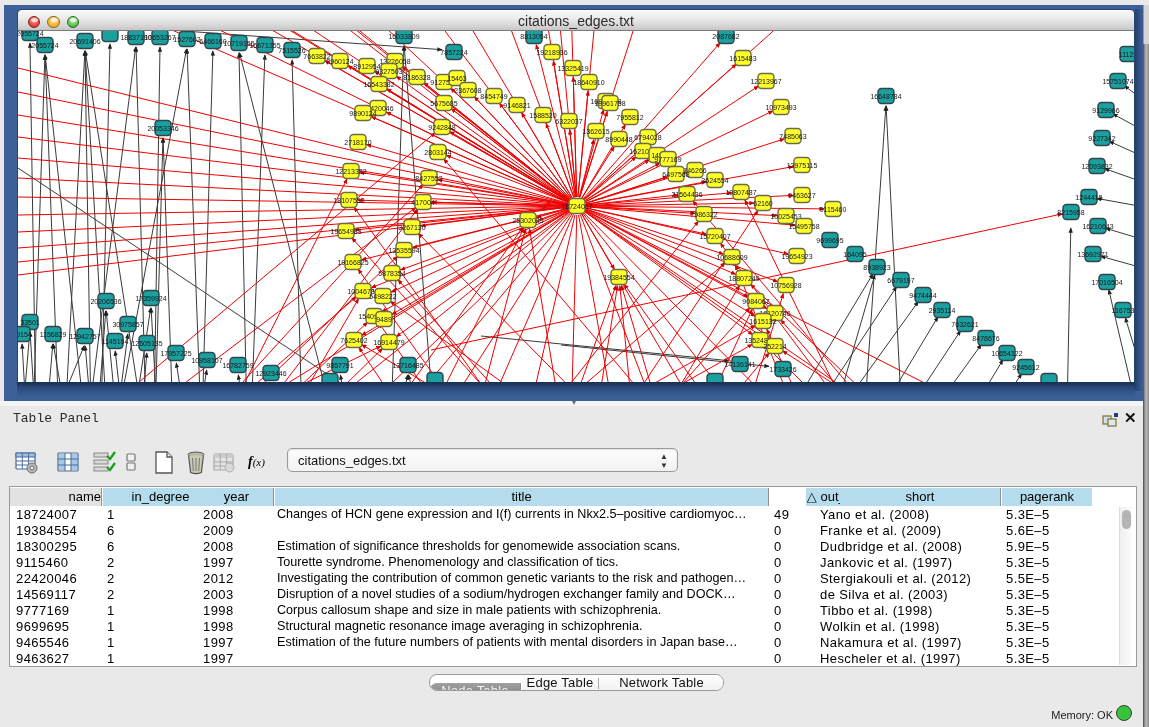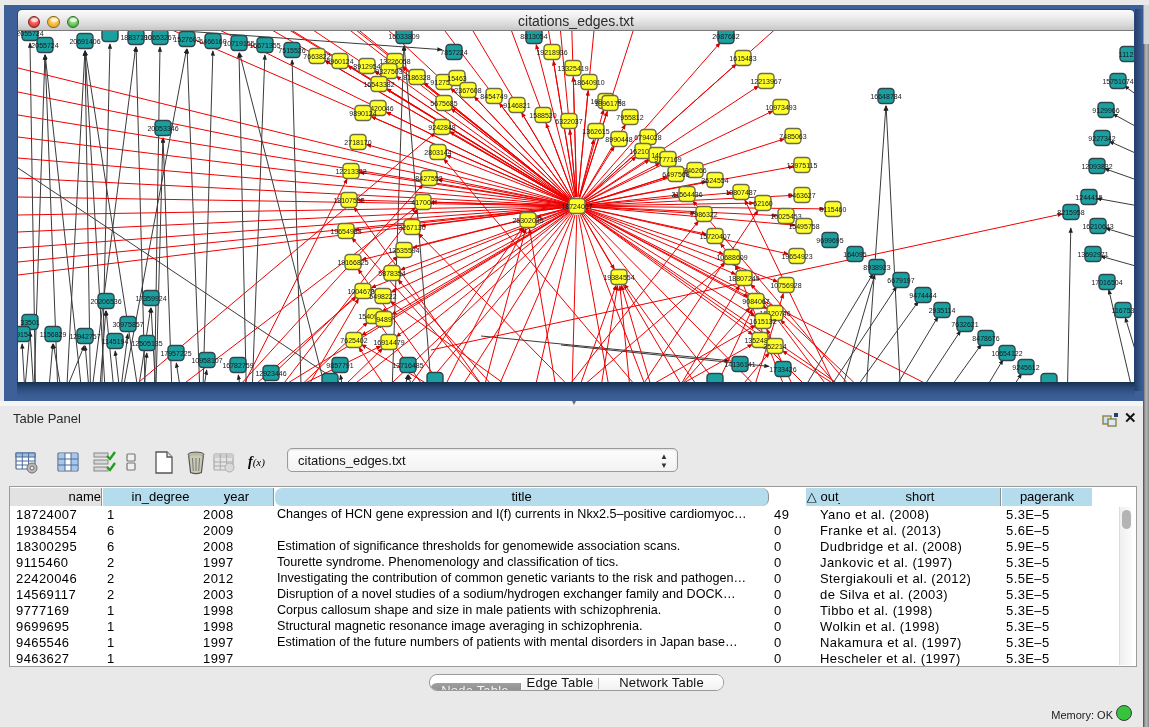--- a/index.html
+++ b/index.html
@@ -28,21 +28,21 @@
 #tl-y { left:29px; background:radial-gradient(circle at 50% 32%, #ffeab2 0%, #f8c755 40%, #efa825 75%, #9a6a10 100%); border:0.5px solid #8e6c1e;}
 #tl-g { left:48.5px; background:radial-gradient(circle at 50% 32%, #cdf0c2 0%, #87d374 40%, #4fb73a 75%, #1b701b 100%); border:0.5px solid #2d6c2a;}
 #canvas { position:absolute; left:0; top:22px; width:1118px; height:351px;
   background:#fff; overflow:hidden; border-left:1px solid #26426f; border-right:1px solid #26426f; }
 #winshadow { position:absolute; left:0; top:373px; width:1118px; height:17px;
   background:linear-gradient(#17304f,#2a4a7a 35%,#3a5d95 80%,#3d6099); }
 
 
 #tpanel { position:absolute; left:0; top:401px; width:1143px; height:326px; background:#e9e9e9; }
 #tpgrip { position:absolute; left:566px; top:-1px; width:16px; height:6px; color:#707070; font-size:8px; line-height:5px; text-align:center;}
-#tptitle { position:absolute; left:13px; top:10px; font-size:13px; color:#2a2a2a; }
+#tptitle { position:absolute; left:13px; top:10px; font-size:13px; color:#2a2a2a;font-family:Liberation Mono, monospace; }
 #tpfloat { position:absolute; left:1102px; top:11px; width:15px; height:14px; }
 #tpclose { position:absolute; left:1124px; top:8px; font-size:15px; font-weight:bold; color:#111; }
 
 
 #toolbar { position:absolute; left:0; top:36px; width:1143px; height:44px; }
 .ticon { position:absolute; top:14px; }
 #dropdown { position:absolute; left:287px; top:11px; width:391px; height:24px;
   background:linear-gradient(#fdfdfd,#f2f2f2); border:1px solid #9a9a9a; border-radius:5px;
   box-shadow:inset 0 1px 2px rgba(0,0,0,0.12); }
 #dropdown span.dtext { position:absolute; left:10px; top:4px; font-size:13px; color:#111; }
@@ -682,41 +682,41 @@
           <span class="dtext">citations_edges.txt</span>
         <div class="spin">▲<br>▼</div>
       </div>
     </div>
 
     <div id="tview"></div>
     <div id="thead">
       <span class="hcell" style="left:0;width:92px;background:#e2e2e2;padding-left:22px;text-align:right;">name</span>
       <span class="hcell" style="left:93px;width:116px;">in_degree</span>
       <span class="hcell" style="left:190px;width:74px;">year</span>
-      <span class="hcell" style="left:265px;width:494px;border-radius:7px;">title</span>
+      <span class="hcell" style="left:265px;width:494px;">title</span>
       <span class="hcell" style="left:788px;width:69px;margin-left:8px;">△ out_de…</span>
       <span class="hcell" style="left:830px;width:161px;">short</span>
       <span class="hcell" style="left:992px;width:90px;border-right:none;">pagerank</span>
     </div>
     <div id="tbody">
 <div class="trow">
           <span class="c0">18724007</span>
           <span class="c1">1</span>
           <span class="c2">2008</span>
           <span class="c3">Changes of HCN gene expression and I(f) currents in Nkx2.5–positive cardiomyoc…</span>
           <span class="c4">49</span>
           <span class="c5">Yano et al. (2008)</span>
           <span class="c6">5.3E–5</span>
         </div>
 <div class="trow">
           <span class="c0">19384554</span>
           <span class="c1">6</span>
           <span class="c2">2009</span>
           <span class="c4">0</span>
-          <span class="c5">Franke et al. (2013)</span>
+          <span class="c5">Franke et al. (2009)</span>
           <span class="c6">5.6E–5</span>
         </div>
 <div class="trow">
           <span class="c0">18300295</span>
           <span class="c1">6</span>
           <span class="c2">2008</span>
           <span class="c3">Estimation of significance thresholds for genomewide association scans.</span>
           <span class="c4">0</span>
           <span class="c5">Dudbridge et al. (2008)</span>
           <span class="c6">5.9E–5</span>

